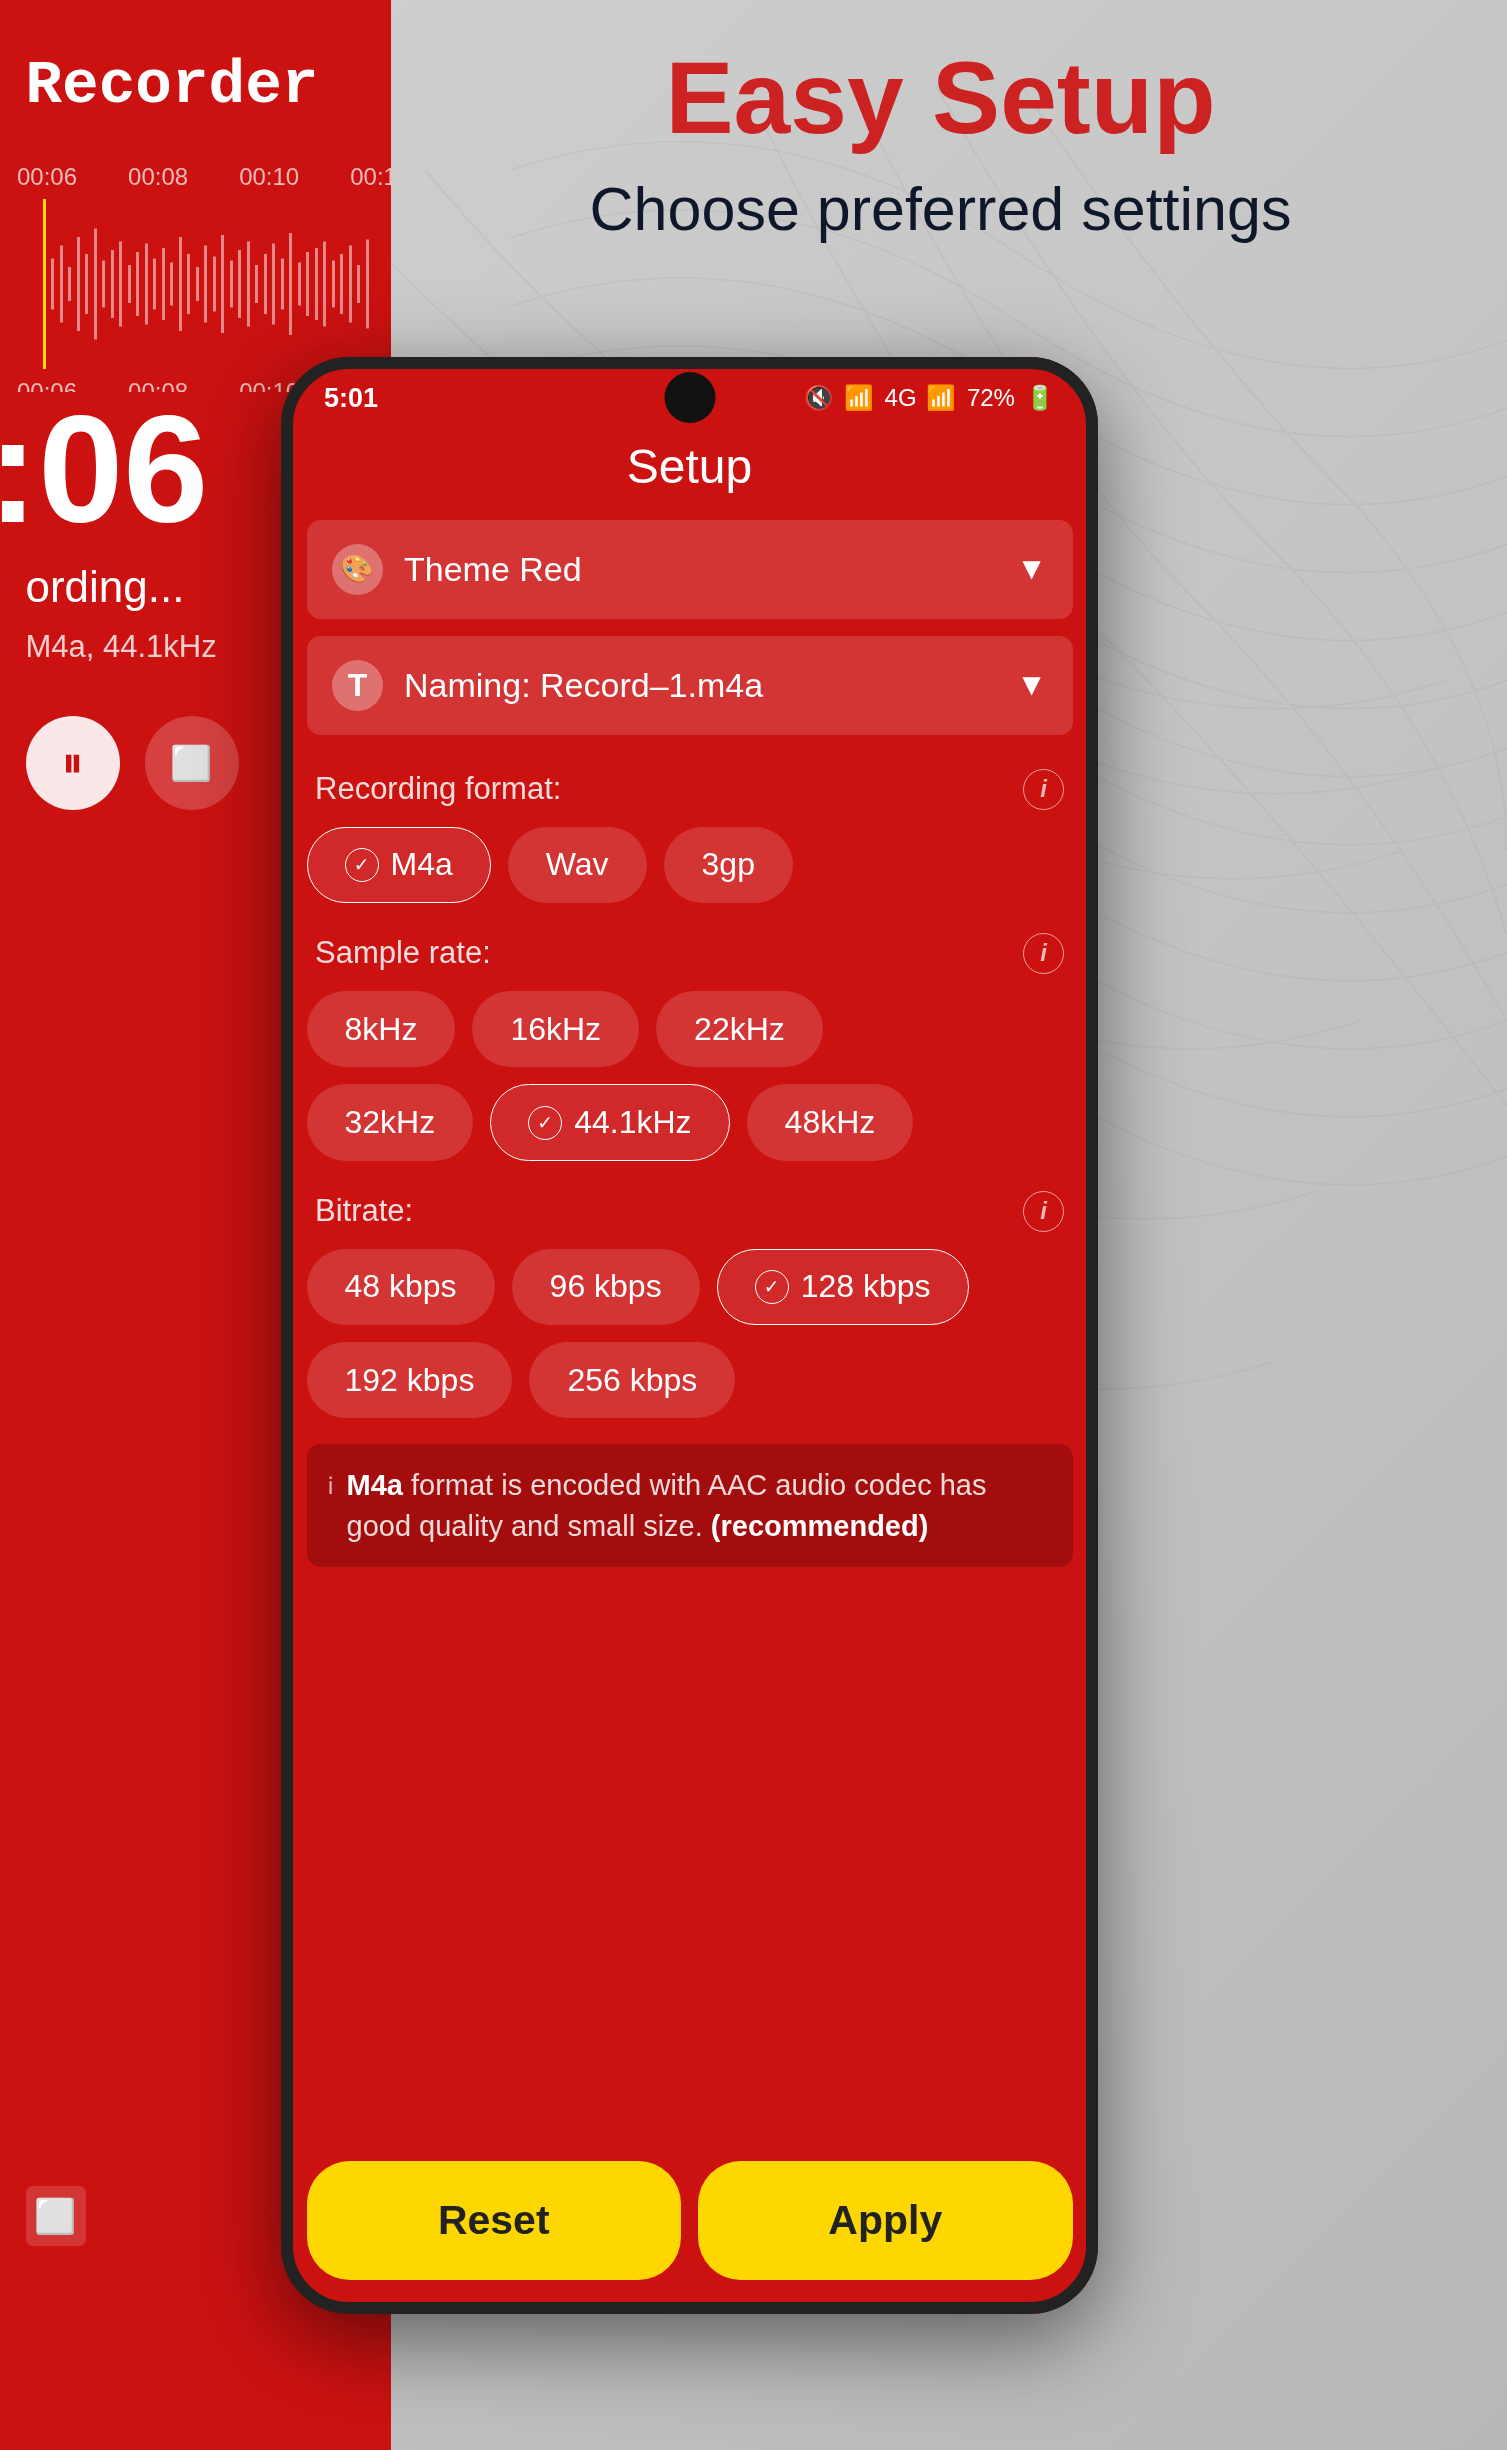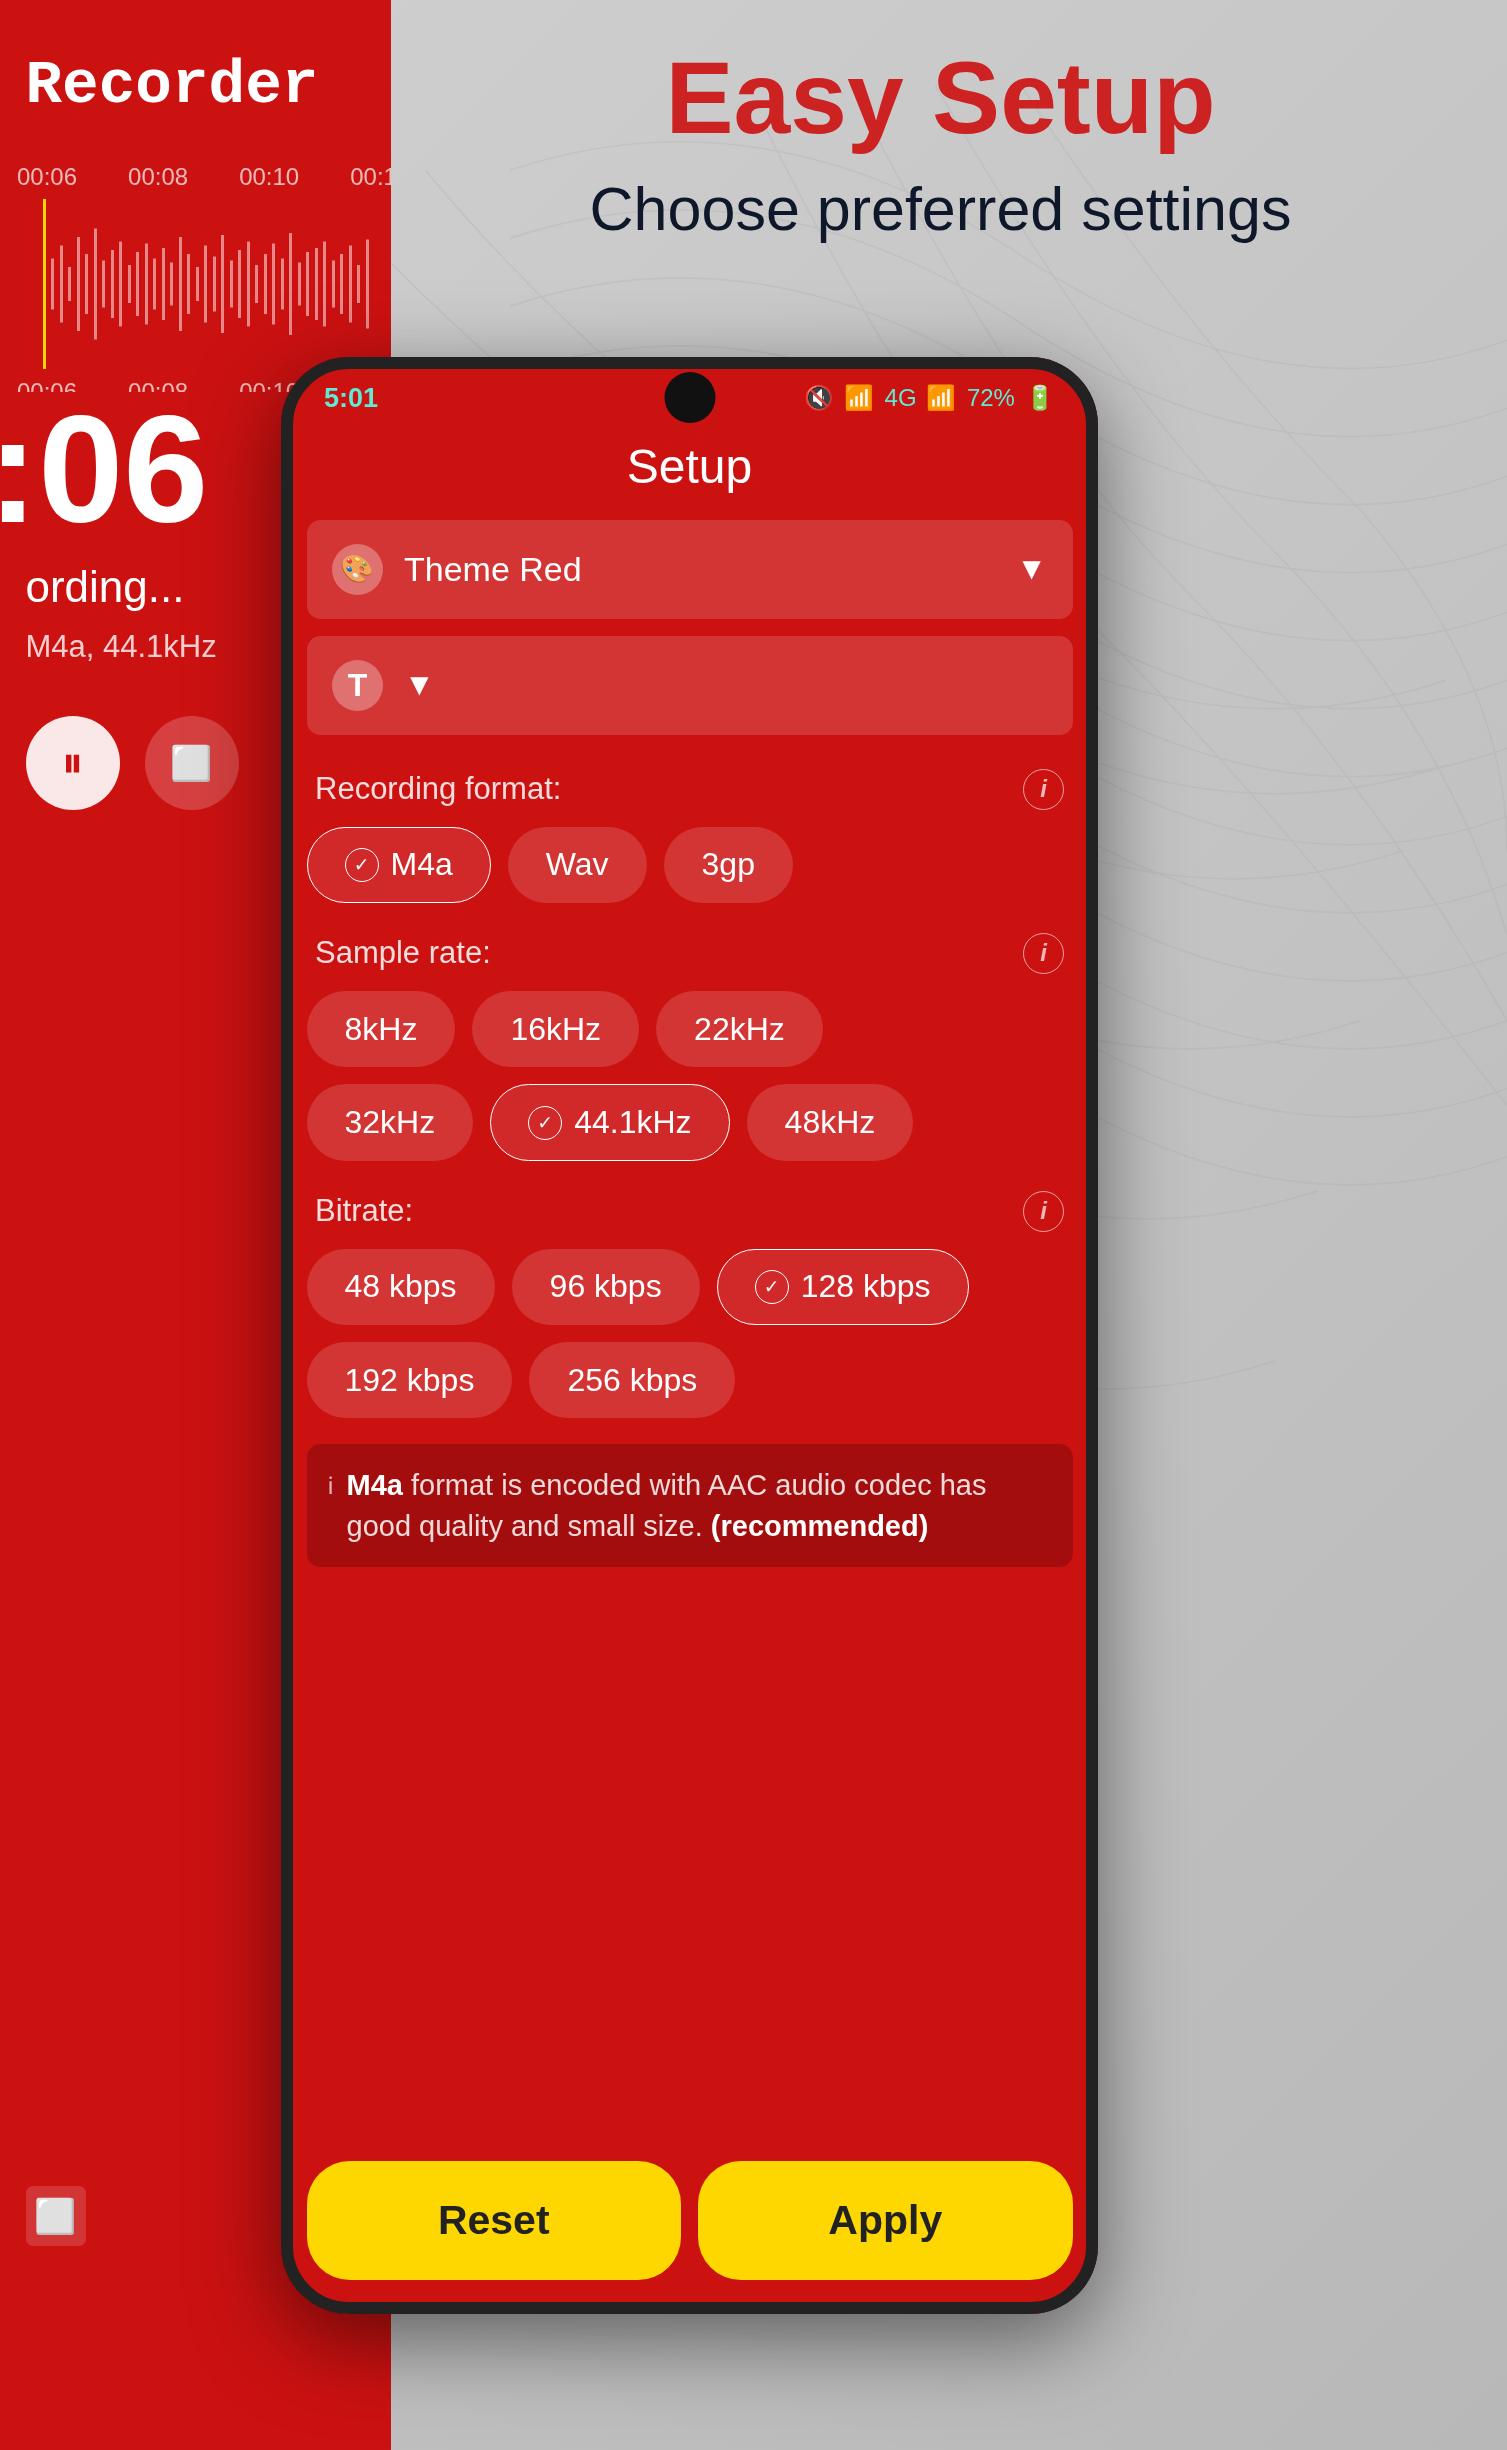--- a/index.html
+++ b/index.html
@@ -209,21 +209,21 @@
       border-radius: 68px;
       overflow: hidden;
     }
 
     
     .status-bar {
       display: flex;
       justify-content: space-between;
       align-items: center;
       padding: 25.5px 43px 8.5px 43px;
-      color: #5eead4;
+      color: #ffffff;
       font-size: 27px;
     }
 
     .status-left {
       font-weight: bold;
     }
 
     .status-right {
       display: flex;
       align-items: center;
@@ -587,20 +587,21 @@
     <div class="settings-content">
 
       <div class="dropdown-row">
         <div class="dropdown-icon">🎨</div>
         <span class="dropdown-label">Theme Red</span>
         <span class="dropdown-arrow">▼</span>
       </div>
 
       <div class="dropdown-row">
         <div class="dropdown-icon" style="font-weight:bold;font-size:32px;">T</div>
+        <span class="dropdown-label">Naming: Record–1.m4a</span>
         <span class="dropdown-arrow">▼</span>
       </div>
 
       <div class="section-label">
         <span class="section-label-text">Recording format:</span>
         <div class="info-icon">i</div>
       </div>
       <div class="chips-row">
         <div class="chip selected">
           <div class="chip-check">✓</div>

